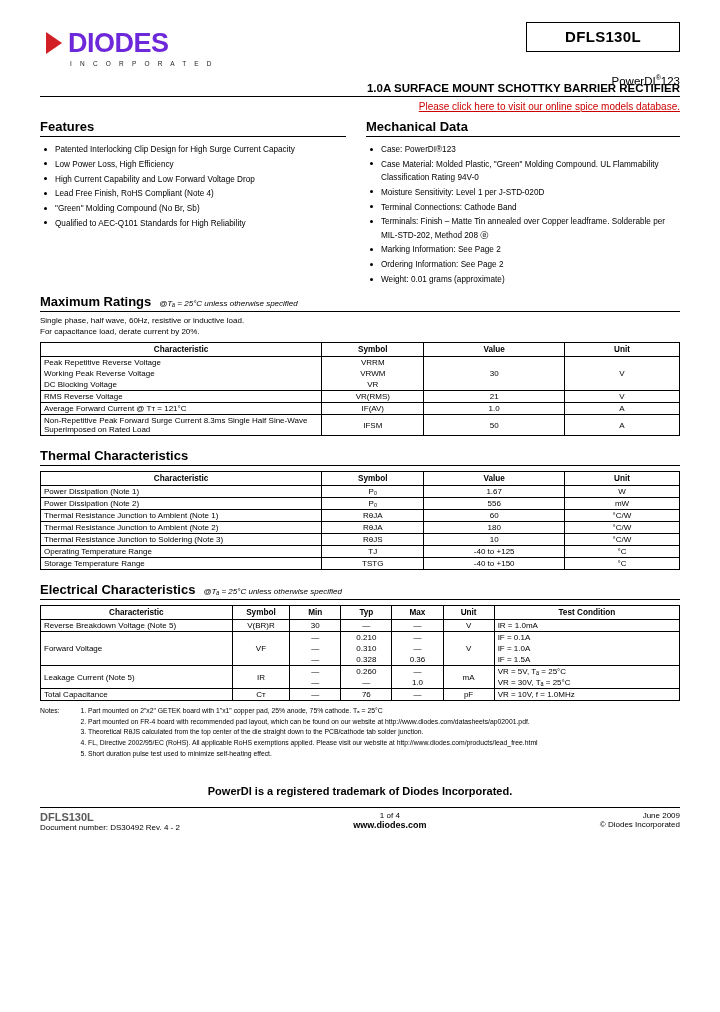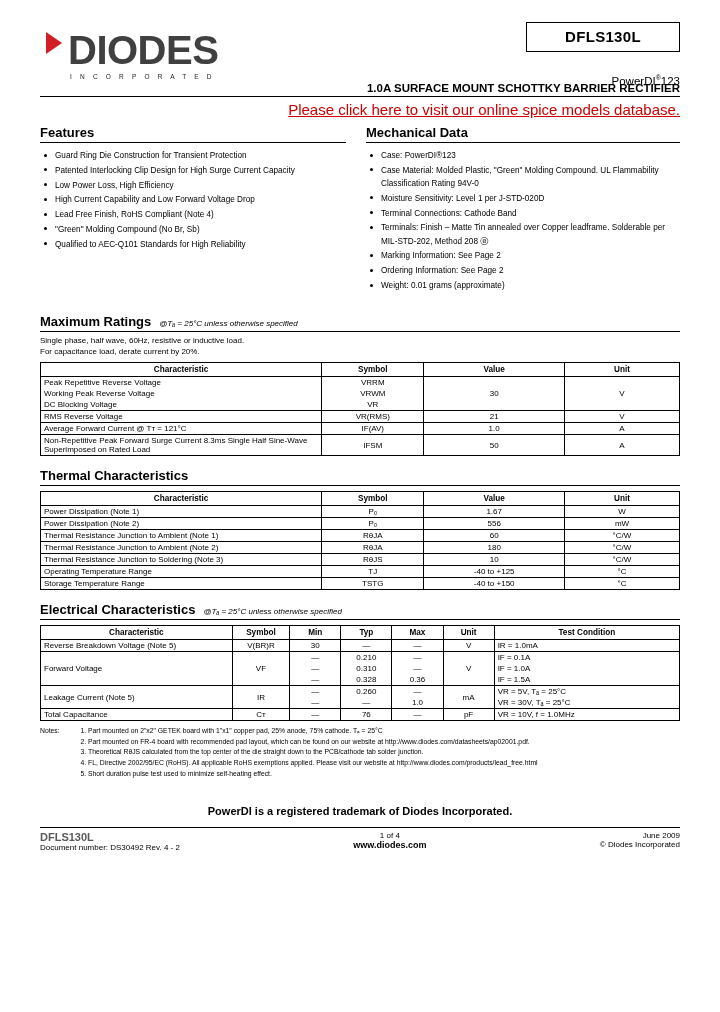--- a/index.html
+++ b/index.html
@@ -30,23 +30,23 @@
   }
   .logo {
     position: absolute;
     left: 40px;
     top: 30px;
     width: 200px;
   }
   .logo-word {
     font-family: "Liberation Sans", sans-serif;
     font-weight: bold;
-    font-size: 40px;
+    font-size: 27px;
     letter-spacing: -0.5px;
-    color: #404040;
+    color: #6d28d9;
     line-height: 1;
   }
   .logo-sub {
     font-size: 6.5px;
     letter-spacing: 3.2px;
     color: #1c1c1c;
     margin-top: 3px;
     margin-left: 2px;
   }
   .logo-mark {
@@ -90,21 +90,21 @@
   .title-sub sup { font-size: 7px; }
   .hr-top {
     position: absolute;
     left: 12px;
     right: 12px;
     top: 96px;
     border-top: 1px solid #000;
   }
   .spice-link {
     text-align: right;
-    font-size: 15px;
+    font-size: 10px;
     color: #cc0000;
     margin: 3px 12px 0 0;
     text-decoration: underline;
   }
 
   
   .cols {
     display: flex;
     margin-top: 7px;
     padding: 0 12px;
@@ -194,21 +194,21 @@
     transform: skewX(-20deg);
     border: 1px solid #8a8a8a;
   }
   .dev-caption {
     font-size: 7.5px;
     text-align: center;
     margin-top: 6px;
   }
 
   
-  .sec-block { padding: 0 12px; margin-top: 20px; }
+  .sec-block { padding: 0 12px; margin-top: 6px; }
   .sec-head {
     display: flex;
     align-items: baseline;
     border-bottom: 1.4px solid #000;
     padding-bottom: 2px;
     margin-bottom: 3px;
   }
   .sec-head h2 {
     font-size: 13px;
     font-weight: bold;
@@ -301,21 +301,20 @@
     </div>
     <div class="hr-top"></div>
   </div>
 
   <div class="spice-link">Please click here to visit our online spice models database.</div>
 
   <div class="cols">
     <div class="col-left">
       <div class="sec-title">Features</div>
       <ul class="bullets">
-        <li>Guard Ring Die Construction for Transient Protection</li>
         <li>Patented Interlocking Clip Design for High Surge Current Capacity</li>
         <li>Low Power Loss, High Efficiency</li>
         <li>High Current Capability and Low Forward Voltage Drop</li>
         <li class="bold">Lead Free Finish, RoHS Compliant (Note 4)</li>
         <li class="bold">"Green" Molding Compound (No Br, Sb)</li>
         <li class="bold">Qualified to AEC-Q101 Standards for High Reliability</li>
       </ul>
     </div>
     <div class="col-right">
       <div class="sec-title">Mechanical Data</div>

